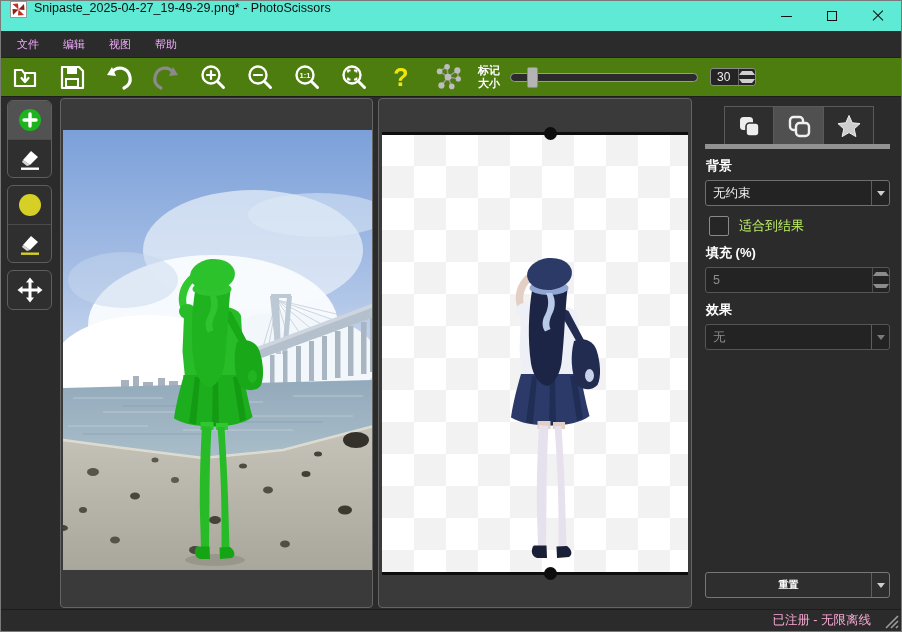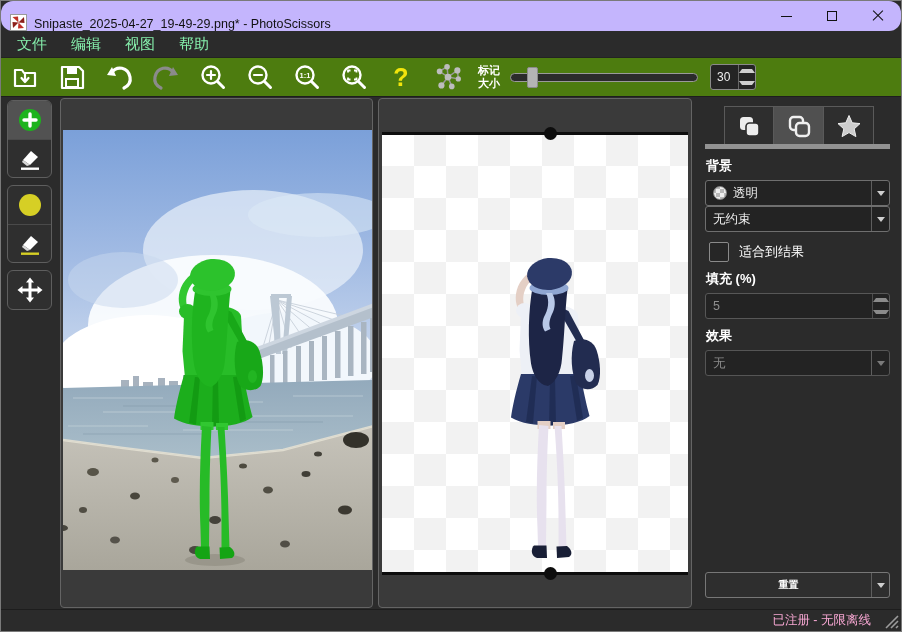--- a/index.html
+++ b/index.html
@@ -1,44 +1,44 @@
 <!DOCTYPE html>
 <html><head>
 <meta charset="utf-8">
 <style>
   * { margin:0; padding:0; box-sizing:border-box; }
   html,body { background:#555; }
   body { font-family:"Liberation Sans","DejaVu Sans",sans-serif; }
   .window{ position:relative; width:902px; height:632px; background:#2b2b2b; border:1px solid #7a7a7a; overflow:hidden; }
 
   
-  .titlebar{ position:absolute; top:0; left:0; right:0; height:30px; background:#c4b5fd; display:flex; align-items:flex-end; color:#111;border-radius:12px; }
+  .titlebar{ position:absolute; top:0; left:0; right:0; height:30px; background:#5eead4; display:flex; align-items:flex-start; color:#111; }
   .app-icon{ width:17px; height:17px; margin:0 7px 0 9px; }
   .title-text{ font-size:12.5px; }
   .win-controls{ margin-left:auto; display:flex; height:100%; }
   .win-btn{ width:46px; height:100%; display:flex; align-items:center; justify-content:center; }
   .glyph-min{ width:11px; height:1px; background:#111; }
   .glyph-max{ width:10px; height:10px; border:1px solid #111; }
   .glyph-close{ position:relative; width:12px; height:12px; }
   .glyph-close::before,.glyph-close::after{ content:""; position:absolute; left:-1px; top:5px; width:14px; height:1.2px; background:#111; }
   .glyph-close::before{ transform:rotate(45deg);} .glyph-close::after{ transform:rotate(-45deg);}
 
   
   .menubar{ position:absolute; top:30px; left:0; right:0; height:27px; background:#2b2b2b; display:flex; align-items:center; padding-left:4px; border-bottom:1px solid #232323; }
-  .menu-item{ color:#86efac; font-size:15px; padding:0 12px; height:100%; display:flex; align-items:center; }
+  .menu-item{ color:#f0abfc; font-size:11px; padding:0 12px; height:100%; display:flex; align-items:center; }
 
   
   .toolbar{ position:absolute; top:57px; left:0; right:0; height:39px; background:#4d7c0f; display:flex; align-items:center; border-bottom:1px solid #1e1e1e; }
   .tb-btn{ width:30px; height:30px; margin-left:17px; display:flex; align-items:center; justify-content:center; flex:0 0 auto; }
   .tb-btn.first{ margin-left:9px; }
   .help-q{ font-size:25px; font-weight:bold; color:#f2e50c; line-height:1; }
   .marker-label{ margin-left:15px; color:#fff; font-size:11px; font-weight:bold; line-height:1.15; text-align:left; flex:0 0 auto;}
   .slider{ position:relative; margin-left:10px; width:188px; height:9px; border:1px solid #9a9a9a; border-radius:5px; background:#2b2b2b; flex:0 0 auto;}
   .slider-handle{ position:absolute; left:16px; top:-7px; width:11px; height:21px; background:#b4b4b4; border:1px solid #8b8b8b; border-radius:2px; }
-  .spinbox{ margin-left:12px; display:flex; width:46px; height:26px; border:1px solid #8a8a8a; border-radius:3px; background:#242424; overflow:hidden; flex:0 0 auto;}
+  .spinbox{ margin-left:12px; display:flex; width:46px; height:18px; border:1px solid #8a8a8a; border-radius:3px; background:#242424; overflow:hidden; flex:0 0 auto;}
   .spin-val{ flex:1; color:#eee; font-size:12px; display:flex; align-items:center; padding-left:6px; }
   .spin-arrows{ width:17px; border-left:1px solid #666; display:flex; flex-direction:column; }
   .spin-arrows div{ flex:1; display:flex; align-items:center; justify-content:center; }
   .arr-up{ width:0;height:0;border-left:3.5px solid transparent;border-right:3.5px solid transparent;border-bottom:4px solid #cfcfcf; }
   .arr-dn{ width:0;height:0;border-left:3.5px solid transparent;border-right:3.5px solid transparent;border-top:4px solid #cfcfcf; }
 
   
   .main{ position:absolute; top:96px; left:0; right:0; bottom:22px; background:#2b2b2b;text-decoration:underline; }
 
   
@@ -76,21 +76,21 @@
   .sb-select .val{ flex:1; color:#efefef; font-size:12.5px; padding-left:7px; display:flex; align-items:center; gap:6px; }
   .sb-select .dd{ width:18px; align-self:stretch; border-left:1px solid #5e5e5e; display:flex; align-items:center; justify-content:center; }
   .tri-dn{ width:0;height:0;border-left:4px solid transparent;border-right:4px solid transparent;border-top:5px solid #cfcfcf; }
   .sb-select.disabled{ border-color:#555; }
   .sb-select.disabled .val{ color:#8a8a8a; }
   .sb-select.disabled .tri-dn{ border-top-color:#7a7a7a; }
   .checker-dot{ width:14px; height:14px; border-radius:50%; border:1px solid #888;
      background-image:conic-gradient(#b9b9b9 0 25%, #efefef 0 50%, #b9b9b9 0 75%, #efefef 0); background-size:8px 8px; background-position:center; }
   .cb-row{ display:flex; align-items:center; gap:10px; margin:10px 0 2px 4px; }
   .checkbox{ width:20px; height:20px; border:1px solid #8a8a8a; border-radius:2px; background:#262626; }
-  .cb-label{ color:#ffffff; font-size:13px; }
+  .cb-label{ color:#bef264; font-size:13px; }
   .sb-spin{ height:26px; border:1px solid #575757; border-radius:3px; background:#232323; display:flex; }
   .sb-spin .val{ flex:1; color:#8f8f8f; font-size:12.5px; display:flex; align-items:center; padding-left:7px; }
   .sb-spin .spin-arrows{ border-left:1px solid #4e4e4e; }
   .sb-spin .arr-up{ border-bottom-color:#8b8b8b; } .sb-spin .arr-dn{ border-top-color:#8b8b8b; }
   .reset-btn{ position:absolute; left:11px; right:11px; bottom:11px; height:26px; border:1px solid #777; border-radius:3px; background:#2e2e2e; display:flex; align-items:center; }
   .reset-btn .lbl{ flex:1; text-align:center; color:#fff; font-weight:bold; font-size:10px; }
   .reset-btn .dd{ width:18px; align-self:stretch; border-left:1px solid #5e5e5e; display:flex; align-items:center; justify-content:center; }
 
   
   .statusbar{ position:absolute; left:0; right:0; bottom:0; height:22px; background:#2b2b2b; border-top:1px solid #1d1d1d; display:flex; align-items:center; justify-content:flex-end; }
@@ -433,29 +433,20 @@
         </div>
         <div class="tab">
           <svg width="26" height="26" viewBox="0 0 26 26">
             <path d="M13,2.5 L16.2,9.8 L24,10.6 L18.2,15.9 L19.9,23.6 L13,19.6 L6.1,23.6 L7.8,15.9 L2,10.6 L9.8,9.8 Z" fill="#cdcdcd" stroke="#efefef" stroke-width="1"></path>
           </svg>
         </div>
       </div>
       <div class="tab-underline"></div>
 
       <div class="sb-label">背景</div>
-      <div class="sb-select">
-        <div class="val">
-          <span class="checker-dot"></span>
-          <span>透明</span>
-        </div>
-        <div class="dd">
-            <div class="tri-dn"></div>
-          </div>
-      </div>
 
       <div class="sb-select">
         <div class="val">
             <span>无约束</span>
           </div>
         <div class="dd">
             <div class="tri-dn"></div>
           </div>
       </div>
 

